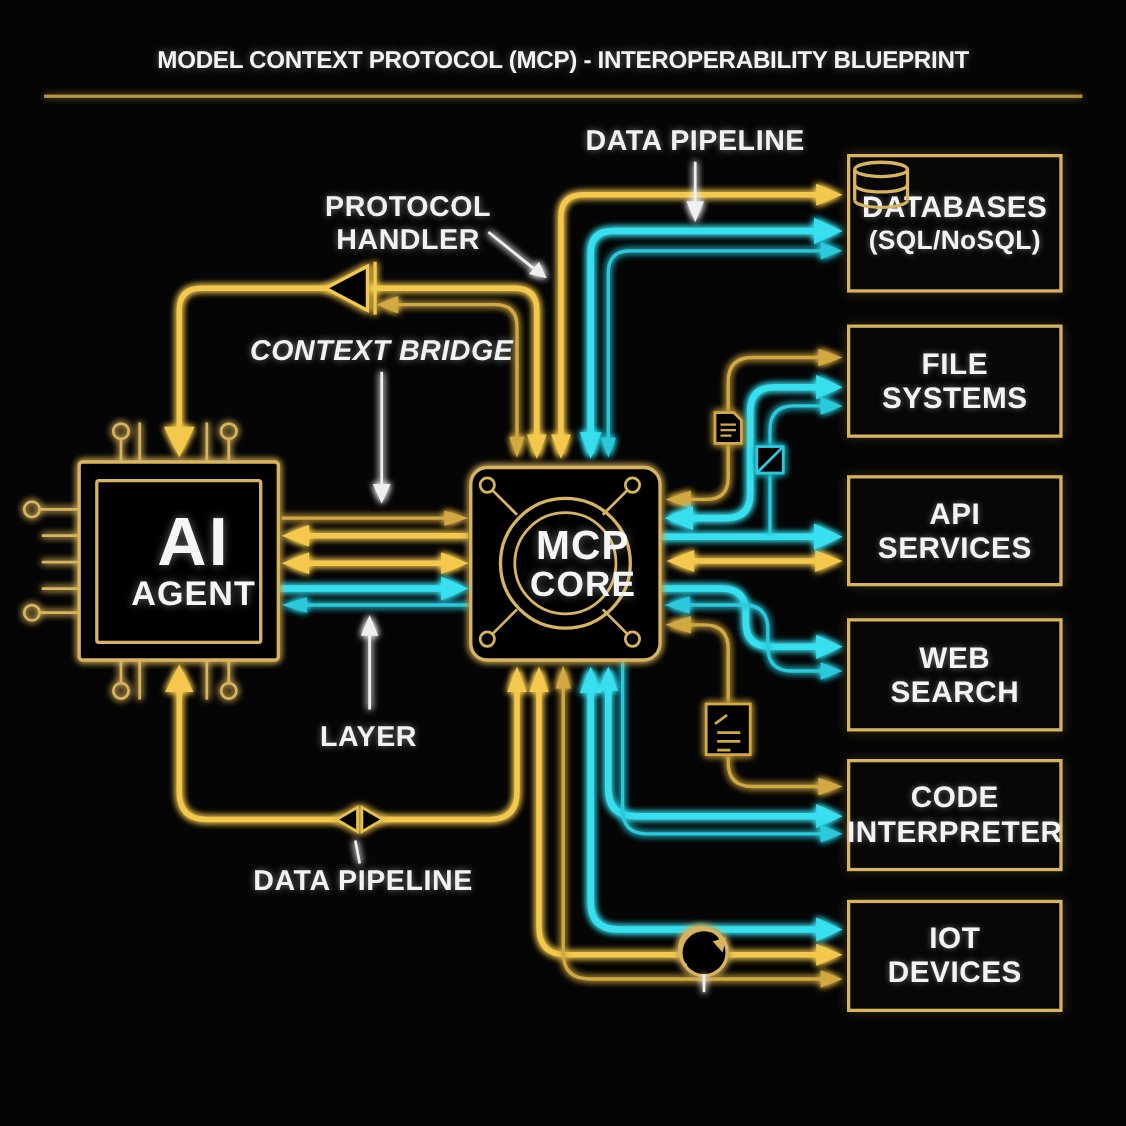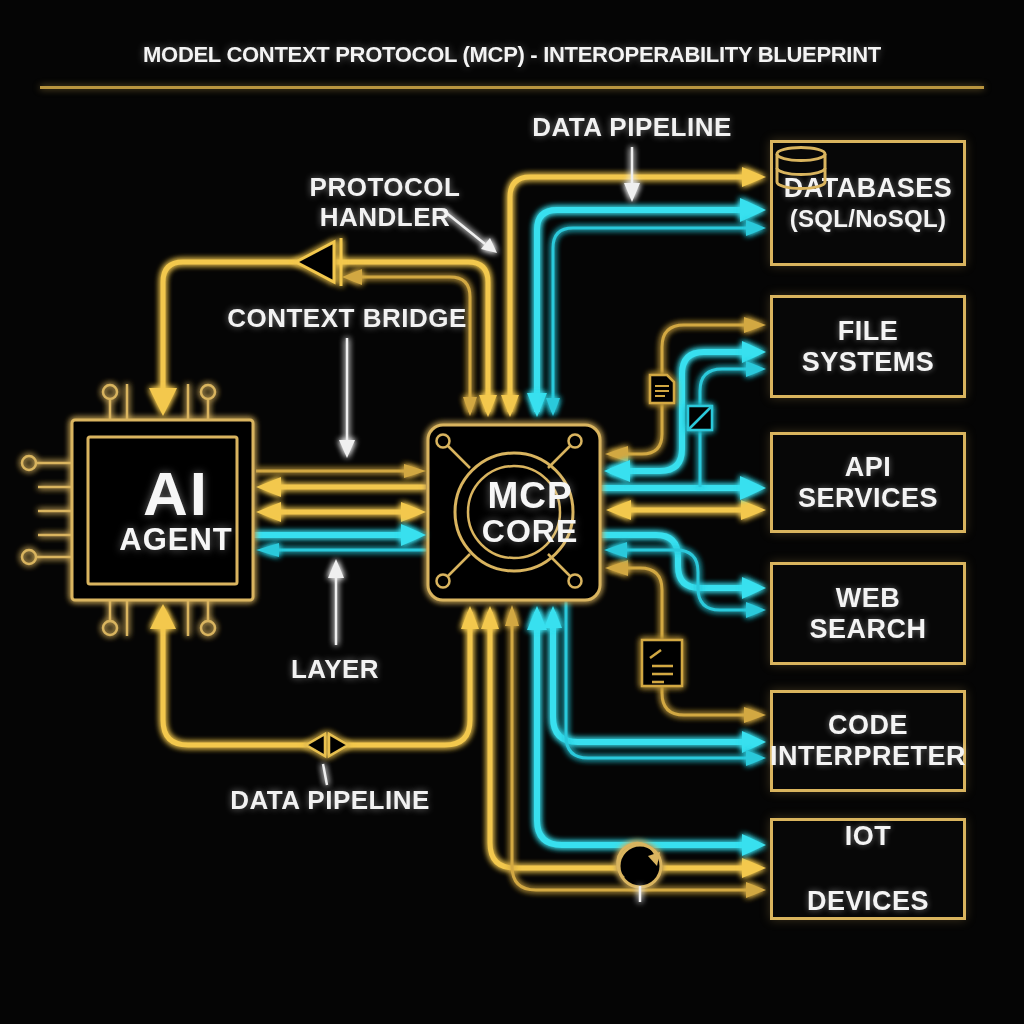--- a/index.html
+++ b/index.html
@@ -260,29 +260,29 @@
   <div class="tbox" style="top:562px;height:103px;">
     <div class="bl1">WEB</div>
     <div class="bl1">SEARCH</div>
   </div>
 
   <div class="tbox" style="top:690px;height:102px;">
     <div class="bl1">CODE</div>
     <div class="bl1">INTERPRETER</div>
   </div>
 
-  <div class="tbox" style="top:818px;height:102px;justify-content:space-between;">
+  <div class="tbox" style="top:818px;height:102px;">
     <div class="bl1">IOT</div>
     <div class="bl1">DEVICES</div>
   </div>
 
   <div class="ann" style="left:482px;top:112px;">DATA PIPELINE</div>
-  <div class="ann" style="left:235px;top:172px;">
+  <div class="ann" style="left:221px;top:172px;">
     <div>PROTOCOL</div>
     <div>HANDLER</div>
   </div>
-  <div class="ann" style="left:197px;top:303px;">CONTEXT BRIDGE</div>
+  <div class="ann" style="left:197px;top:303px;font-style:italic;">CONTEXT BRIDGE</div>
   <div class="ann" style="left:185px;top:654px;">
     <div>LAYER</div>
   </div>
   <div class="ann" style="left:180px;top:785px;">DATA PIPELINE</div>
 
 </div>
 
 </body></html>

